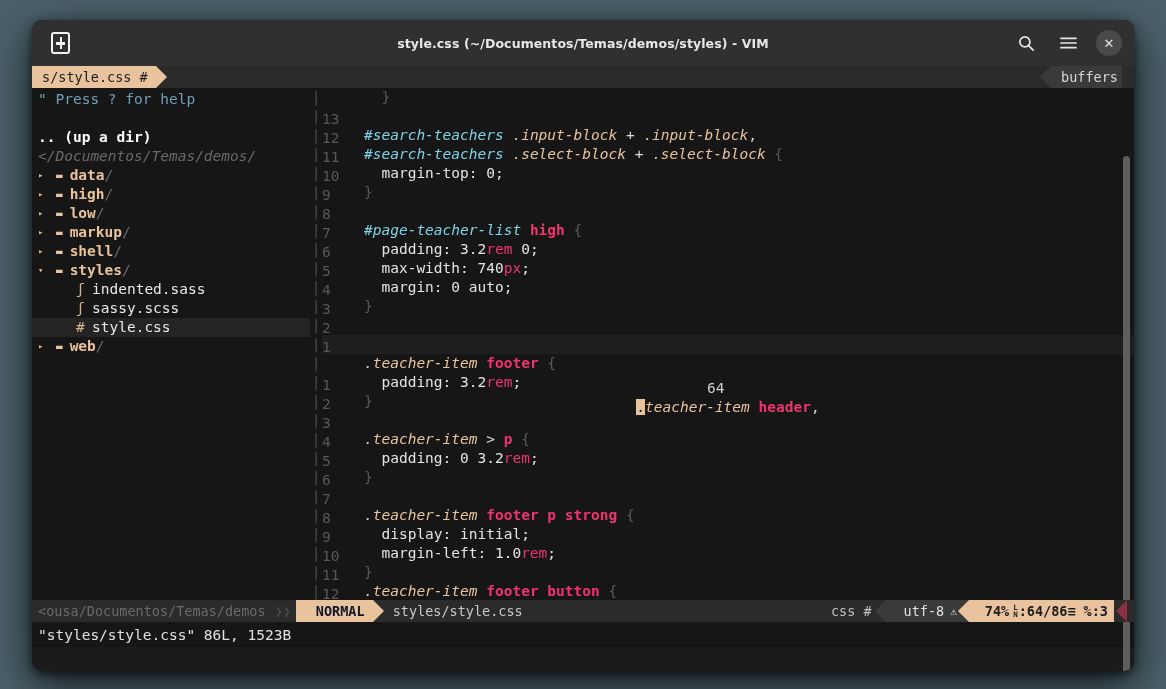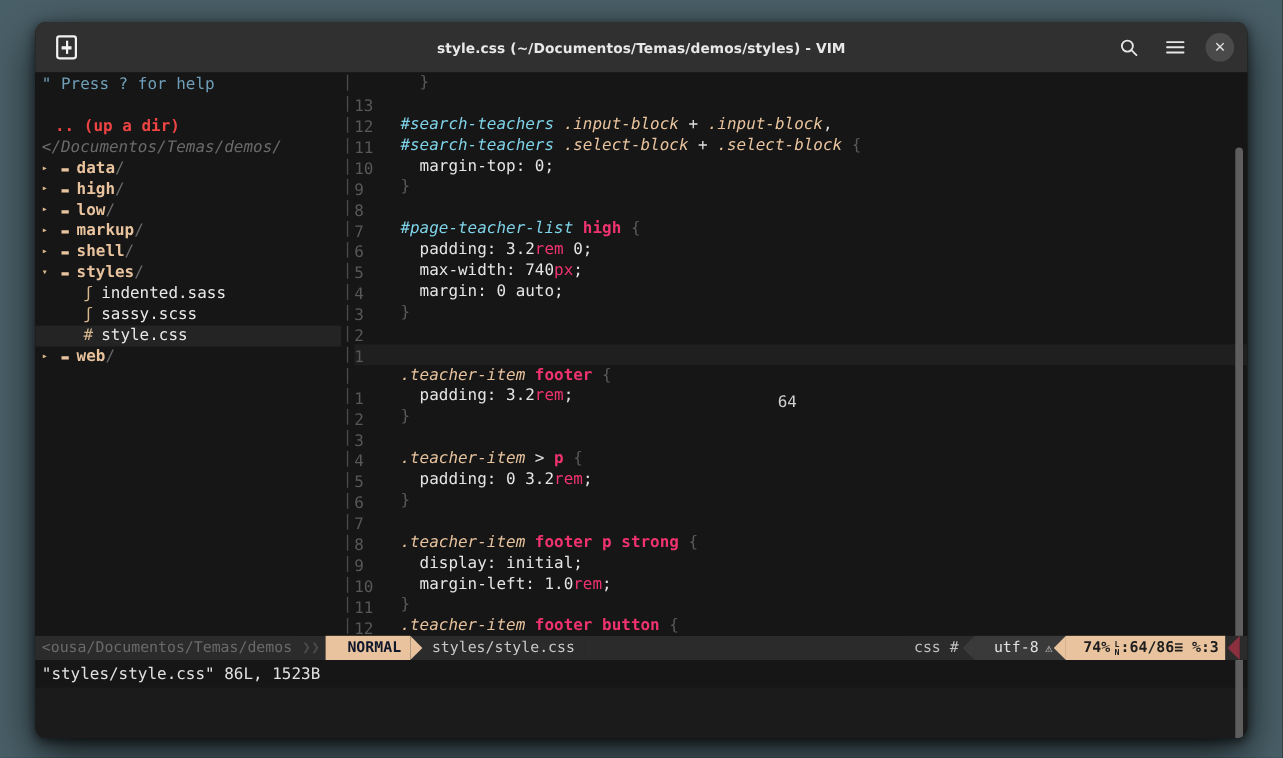--- a/index.html
+++ b/index.html
@@ -128,21 +128,21 @@
   .tr {
     height: 19px;
     display: flex; align-items: center;
     padding-left: 6px;
     white-space: nowrap;
     cursor: pointer;
   }
   .tr.sel { background: #242424; }
   .tr.static { cursor: default; }
   .t-help  { color: #6f9fb8; }
-  .t-up    { color: #ef4444; font-weight: bold; margin-left: 12px; }
+  .t-up    { color: #ffffff; font-weight: bold; }
   .t-path  { color: #6a6a6a; font-style: italic; }
   .arrow { width: 18px; color: #d8b68e; font-size: 9px; display:inline-block; }
   .fico  { color: #e8c39e; font-size: 11px; margin-right: 7px; }
   .dname { color: #e8c39e; font-weight: bold; }
   .dslash{ color: #6a6a6a; }
   .fname { color: #e8e8e8; }
   .sico  { color: #d8b68e; width: 16px; display: inline-block; }
   .indent-f { padding-left: 44px; }
 
   
@@ -284,20 +284,24 @@
         <svg width="17" height="14" viewBox="0 0 18 14" stroke="#e6e6e6" stroke-width="1.8" stroke-linecap="round">
           <line x1="1" y1="2" x2="17" y2="2"></line>
             <line x1="1" y1="7" x2="17" y2="7"></line>
             <line x1="1" y1="12" x2="17" y2="12"></line>
         </svg>
       </div>
       <div class="tb-close">✕</div>
     </div>
   </div>
 
+  <div id="tabline">
+    <div class="tab-active">s/style.css #</div>
+    <div id="buffers-label">buffers</div>
+  </div>
 
   <div id="body">
 
     <div id="tree">
       <div class="tr static">
         <span class="t-help">" Press ? for help</span>
       </div>
       <div class="tr static"></div>
       <div class="tr">
         <span class="t-up">.. (up a dir)</span>
@@ -401,21 +405,21 @@
         <div class="cl"><span class="lnum">10</span><span class="ctext"><span class="sel-id">#search-teachers</span><span class="ctext"> </span><span class="sel-cls">.select-block</span><span class="comb"> + </span><span class="sel-cls">.select-block</span><span class="ctext"> </span><span class="punct">{</span></span></div>
         <div class="cl"><span class="lnum">9</span><span class="ctext"><span class="prop">  margin-top: 0;</span></span></div>
         <div class="cl"><span class="lnum">8</span><span class="ctext"><span class="punct">}</span></span></div>
         <div class="cl"><span class="lnum">7</span><span class="ctext"></span></div>
         <div class="cl"><span class="lnum">6</span><span class="ctext"><span class="sel-id">#page-teacher-list</span><span class="ctext"> </span><span class="sel-el">high</span><span class="ctext"> </span><span class="punct">{</span></span></div>
         <div class="cl"><span class="lnum">5</span><span class="ctext"><span class="prop">  padding: 3.2</span><span class="unit">rem</span><span class="prop"> 0;</span></span></div>
         <div class="cl"><span class="lnum">4</span><span class="ctext"><span class="prop">  max-width: 740</span><span class="unit">px</span><span class="prop">;</span></span></div>
         <div class="cl"><span class="lnum">3</span><span class="ctext"><span class="prop">  margin: 0 auto;</span></span></div>
         <div class="cl"><span class="lnum">2</span><span class="ctext"><span class="punct">}</span></span></div>
         <div class="cl"><span class="lnum">1</span><span class="ctext"></span></div>
-        <div class="cl cur"><span class="lnum abs">64</span></div>
+        <div class="cl cur"><span class="lnum abs">64</span><span class="ctext"><span class="cursorblk">.</span><span class="sel-cls">teacher-item</span><span class="ctext"> </span><span class="sel-el">header</span><span class="comb">,</span></span></div>
         <div class="cl"><span class="lnum">1</span><span class="ctext"><span class="sel-cls">.teacher-item</span><span class="ctext"> </span><span class="sel-el">footer</span><span class="ctext"> </span><span class="punct">{</span></span></div>
         <div class="cl"><span class="lnum">2</span><span class="ctext"><span class="prop">  padding: 3.2</span><span class="unit">rem</span><span class="prop">;</span></span></div>
         <div class="cl"><span class="lnum">3</span><span class="ctext"><span class="punct">}</span></span></div>
         <div class="cl"><span class="lnum">4</span><span class="ctext"></span></div>
         <div class="cl"><span class="lnum">5</span><span class="ctext"><span class="sel-cls">.teacher-item</span><span class="comb"> &gt; </span><span class="sel-el">p</span><span class="ctext"> </span><span class="punct">{</span></span></div>
         <div class="cl"><span class="lnum">6</span><span class="ctext"><span class="prop">  padding: 0 3.2</span><span class="unit">rem</span><span class="prop">;</span></span></div>
         <div class="cl"><span class="lnum">7</span><span class="ctext"><span class="punct">}</span></span></div>
         <div class="cl"><span class="lnum">8</span><span class="ctext"></span></div>
         <div class="cl"><span class="lnum">9</span><span class="ctext"><span class="sel-cls">.teacher-item</span><span class="ctext"> </span><span class="sel-el">footer p strong</span><span class="ctext"> </span><span class="punct">{</span></span></div>
         <div class="cl"><span class="lnum">10</span><span class="ctext"><span class="prop">  display: initial;</span></span></div>

